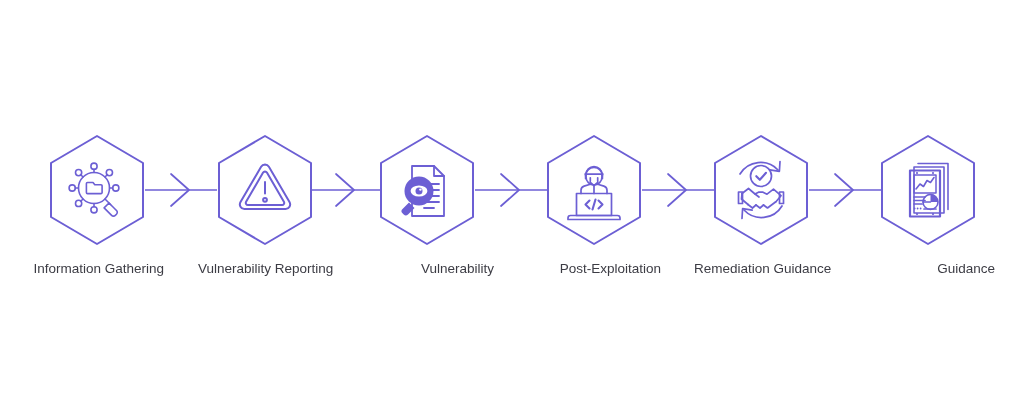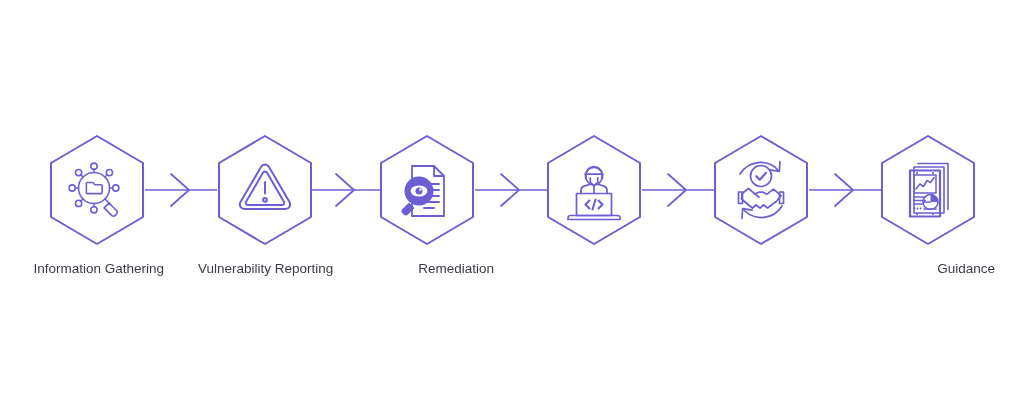--- a/index.html
+++ b/index.html
@@ -172,21 +172,21 @@
               <line x1="64" y1="78" x2="74" y2="78"></line>
             </g>
             <circle cx="59" cy="61" r="14.5" fill="#6C5FD4"></circle>
             <path d="M49 72.5 l-6.5 6.5 a3 3 0 0 0 0 4.3 l1.2 1.2 a3 3 0 0 0 4.3 0 l6.5 -6.5 z" fill="#6C5FD4"></path>
             <ellipse cx="59" cy="61" rx="8.4" ry="5.6" fill="#ffffff"></ellipse>
             <circle cx="59" cy="61" r="3.5" fill="#6C5FD4"></circle>
             <circle cx="60.4" cy="59.6" r="1.2" fill="#ffffff"></circle>
           </g>
         </svg>
       </div>
-      <span class="step-label">Remediation</span>
+      <span class="step-label">Vulnerability</span>
     </div>
 
     <div class="step" style="left:594px">
       <div class="hex-wrap">
         <svg class="hex-svg" viewBox="0 0 134 120" xmlns="http://www.w3.org/2000/svg">
           <polygon points="67,6 113,33 113,87 67,114 21,87 21,33" fill="#ffffff" stroke="#6C5FD4" stroke-width="2" stroke-linejoin="round"></polygon>
           <g fill="none" stroke="#6C5FD4" stroke-width="1.7" stroke-linecap="round" stroke-linejoin="round">
             <path d="M59 44.5 a8 8 0 0 1 16 0 v2.5 a8 8 0 0 1 -16 0 z"></path>
             <path d="M58.6 45.8 a8.4 8.4 0 0 1 16.8 0"></path>
             <path d="M58.3 44.2 h17.4"></path>
@@ -199,20 +199,21 @@
             <path d="M80 63.5 v-3.2 a4.4 4.4 0 0 0 -3.1 -4.2 l-6.2 -1.8"></path>
             <line x1="67" y1="55.7" x2="67" y2="63.5"></line>
             <path d="M49.5 63.5 h35 v22 h-35 z"></path>
             <path d="M43.5 85.5 h47 a2.5 2.5 0 0 1 2.5 2.5 v1.5 h-52 v-1.5 a2.5 2.5 0 0 1 2.5 -2.5 z"></path>
             <polyline points="62.5,70.5 58.5,74.5 62.5,78.5" stroke-width="2.1"></polyline>
             <polyline points="71.5,70.5 75.5,74.5 71.5,78.5" stroke-width="2.1"></polyline>
             <line x1="68.5" y1="69.5" x2="65.5" y2="79.5" stroke-width="2.1"></line>
           </g>
         </svg>
       </div>
+      <span class="step-label">Post-Exploitation</span>
     </div>
 
     <div class="step" style="left:761px">
       <div class="hex-wrap">
         <svg class="hex-svg" viewBox="0 0 134 120" xmlns="http://www.w3.org/2000/svg">
           <polygon points="67,6 113,33 113,87 67,114 21,87 21,33" fill="#ffffff" stroke="#6C5FD4" stroke-width="2" stroke-linejoin="round"></polygon>
           <g fill="none" stroke="#6C5FD4" stroke-width="1.7" stroke-linecap="round" stroke-linejoin="round">
             <path d="M46 44 a24 24 0 0 1 38 -4"></path>
             <polyline points="86,31.5 85.4,41.3 75.8,39.8"></polyline>
             <path d="M88 76 a24 24 0 0 1 -38 4"></path>
@@ -223,20 +224,21 @@
             <path d="M81.5 72 l-8 6 -4 -3"></path>
             <path d="M69.5 75 l-3.5 3 -4 -3"></path>
             <path d="M62 75 l-3.5 3 -4.5 -3.5"></path>
             <path d="M54 74.5 l-6.5 -5.5 0.5 -5.5"></path>
             <path d="M44.5 62 h4 v11.5 h-4 z"></path>
             <path d="M85.5 62 h4 v11.5 h-4 z"></path>
             <path d="M61 64 l4 3"></path>
           </g>
         </svg>
       </div>
+      <span class="step-label">Remediation Guidance</span>
     </div>
 
     <div class="step" style="left:928px">
       <div class="hex-wrap">
         <svg class="hex-svg" viewBox="0 0 134 120" xmlns="http://www.w3.org/2000/svg">
           <polygon points="67,6 113,33 113,87 67,114 21,87 21,33" fill="#ffffff" stroke="#6C5FD4" stroke-width="2" stroke-linejoin="round"></polygon>
           <g fill="none" stroke="#6C5FD4" stroke-linecap="round" stroke-linejoin="round">
             <path d="M57 33.5 h30 v46" stroke-width="1.6"></path>
             <path d="M53 37 h30 v46 h-30 z" stroke-width="1.6"></path>
             <path d="M49 40.5 h30 v46 h-30 z" stroke-width="2.2"></path>

